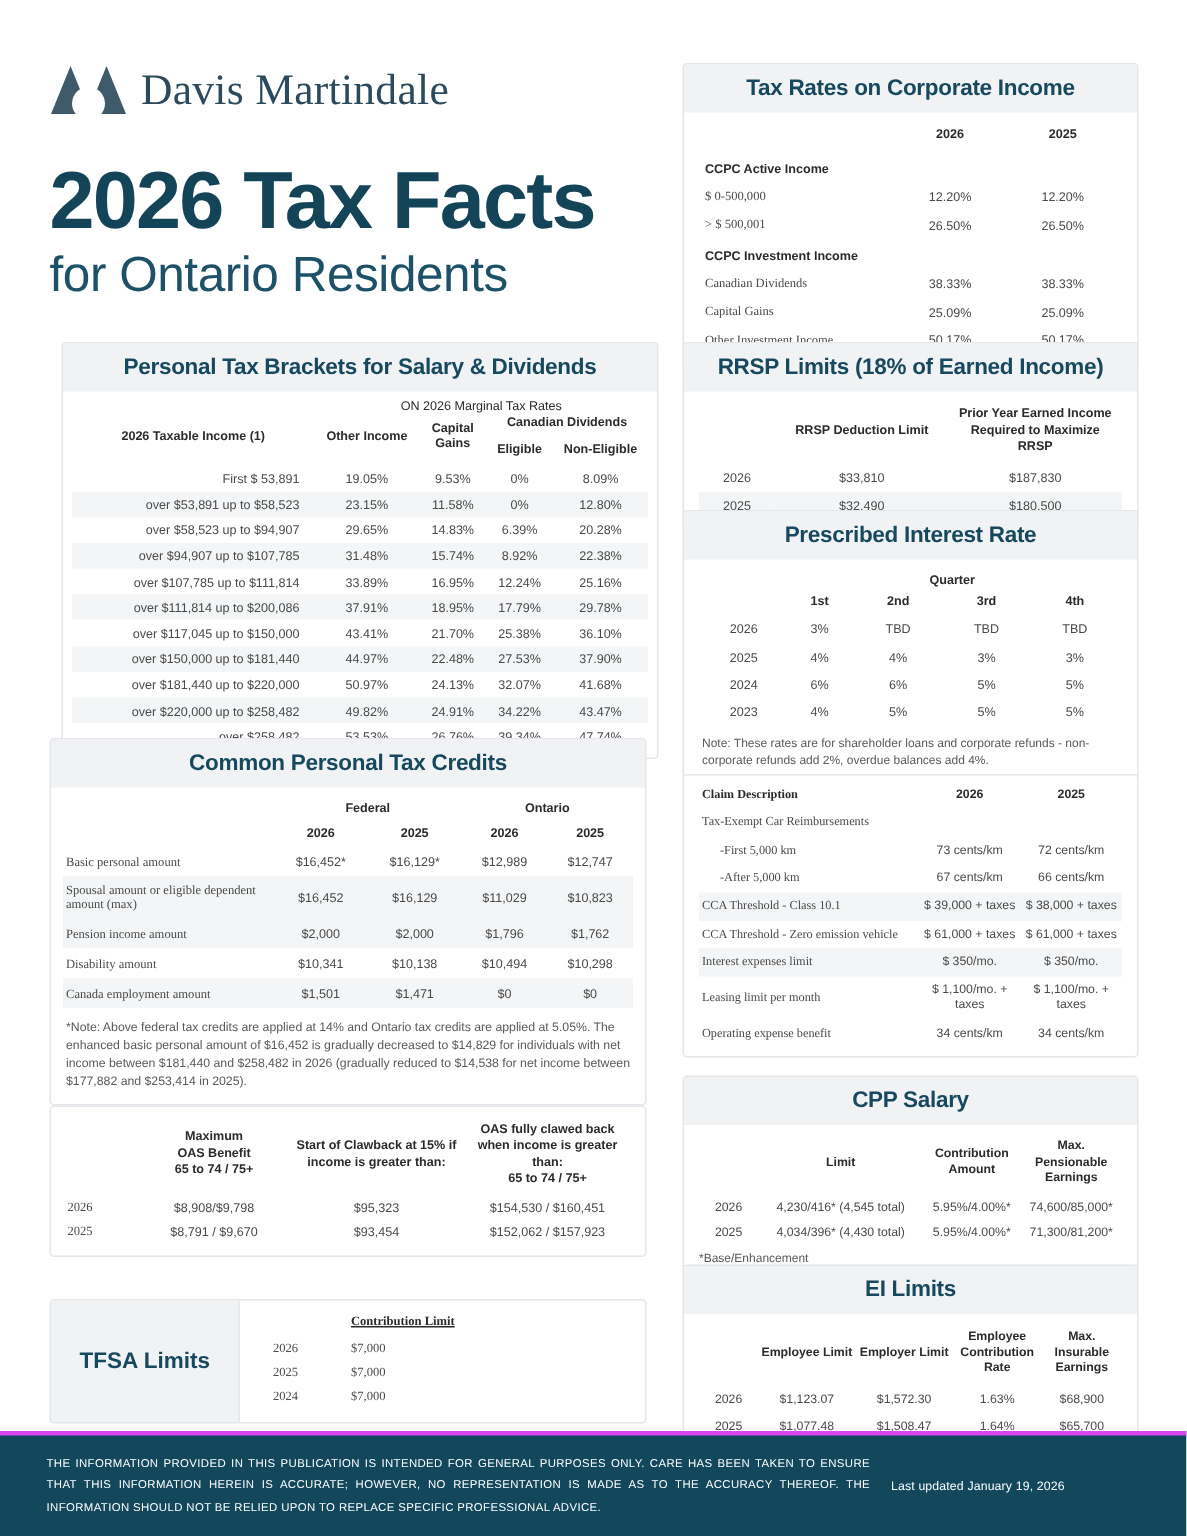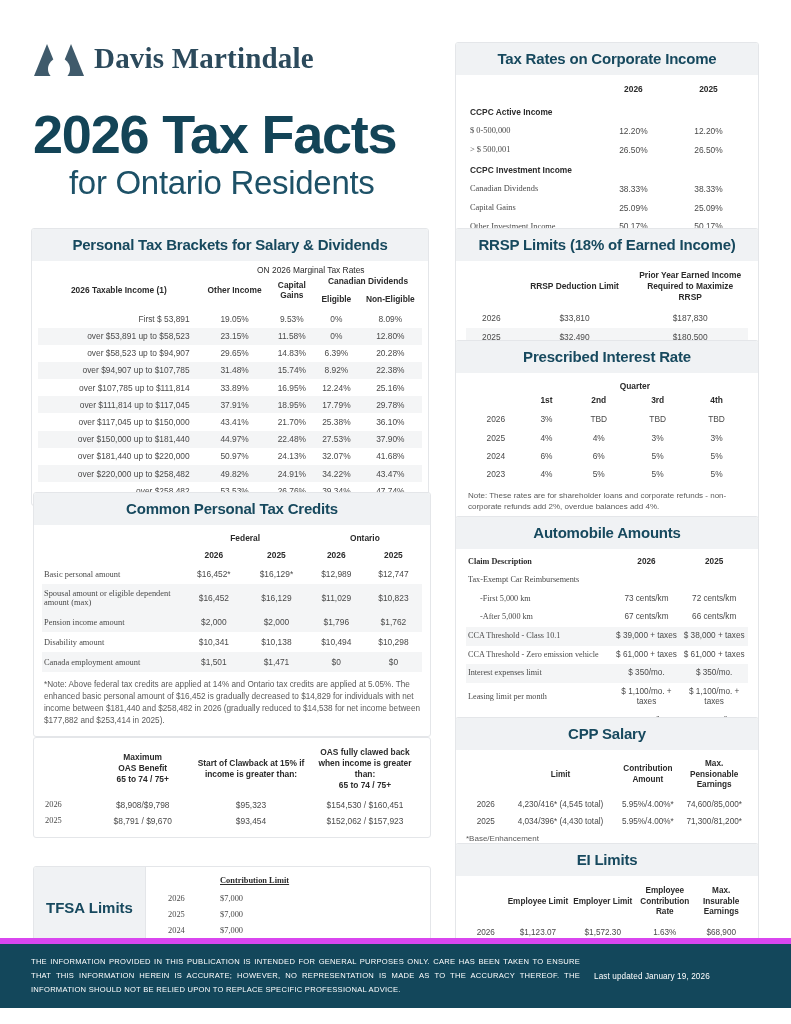--- a/index.html
+++ b/index.html
@@ -7,36 +7,35 @@
     width: 791px; height: 1024px;
     background: #ffffff;
     font-family: "Liberation Sans", sans-serif;
     color: #3c3c3c;
     overflow: hidden;
   }
   .page { position: relative; width: 791px; height: 1024px; background: #ffffff; }
 
   
   .header { position: absolute; left: 33px; top: 42px; width: 400px; }
-  .logo-row { display: flex; align-items: flex-start; gap: 9px; font-weight: bold; }
+  .logo-row { display: flex; align-items: center; gap: 9px; }
   .logo-mark { width: 52px; height: 36px; flex: none; }
   .logo-text {
     font-family: "Liberation Serif", serif;
     font-size: 29px; color: #2c4a5c; letter-spacing: .2px;
   }
   .big-title {
     margin-top: 28px;
     font-size: 54px; font-weight: bold; color: #134457;
     letter-spacing: -1.2px; line-height: 1.04;
   }
   .sub-title {
     margin-top: 2px;
     font-size: 33px; font-weight: normal; color: #1d5167;
     letter-spacing: -0.3px;
-    margin-left: 36px;
   }
 
   
   .card {
     position: absolute;
     background: #ffffff;
     border: 1px solid #e4e6e9;
     border-radius: 3px;
     overflow: hidden;
   }
@@ -50,21 +49,21 @@
   .card-body { padding: 7px 9px 8px; }
 
   table { width: 100%; border-collapse: collapse; }
   td, th { font-weight: normal; vertical-align: middle; }
   .ctr { text-align: center; }
   .rgt { text-align: right; }
   .lft { text-align: left; font-family: Liberation Serif, serif; }
   .zebra { background: #f4f5f6; }
 
   
-  #personal-brackets { left: 31px; top: 228px; width: 398px; }
+  #personal-brackets { left: 41px; top: 228px; width: 398px; }
   #personal-brackets .card-body { padding: 4px 6px 6px; }
   #personal-brackets table { font-size: 8.4px; color: #4a4a4a; }
   #personal-brackets .grp { font-size: 8.4px; font-weight: bold; color: #2b2b2b; padding: 5px 0 4px; }
   #personal-brackets .colhdr td { font-size: 8.4px; font-weight: bold; color: #2b2b2b; padding: 2px 0 6px; line-height: 1.15; }
   #personal-brackets tbody td { padding: 3.6px 3px; }
   #personal-brackets tbody td:first-child { padding-right: 10px; }
 
   
   #common-credits { left: 33px; top: 492px; width: 398px; }
   #common-credits .card-body { padding: 5px 8px 7px; }
@@ -80,21 +79,21 @@
   
   #oas-clawback { left: 33px; top: 737px; width: 398px; }
   #oas-clawback .card-body { padding: 5px 8px 8px; }
   #oas-clawback table { font-size: 8.4px; color: #4a4a4a; }
   #oas-clawback .colhdr td { font-weight: bold; color: #2b2b2b; line-height: 1.3; padding: 4px 3px 6px; }
   #oas-clawback tbody td { padding: 3px 3px; }
 
   
   #tfsa-limits { left: 33px; top: 866px; width: 398px; display: flex; }
   #tfsa-left {
-    width: 112px; background: #f0f2f4; border-right: 1px solid #e4e6e9;
+    width: 126px; background: #f0f2f4; border-right: 1px solid #e4e6e9;
     display: flex; align-items: center; justify-content: center;
     font-size: 15px; font-weight: bold; color: #17495e;
   }
   #tfsa-right { flex: 1; padding: 9px 10px 10px 22px; }
   #tfsa-right table { font-size: 8.4px; color: #4a4a4a; }
   #tfsa-right .colhdr td { font-weight: bold; color: #2b2b2b; text-decoration: underline; padding-bottom: 5px; }
   #tfsa-right tbody td { padding: 3.5px 0; }
   #tfsa-right td.yr { width: 52px; }
 
   
@@ -139,22 +138,22 @@
 
   
   #ei-limits { left: 455px; top: 843px; width: 304px; }
   #ei-limits .card-body { padding: 5px 10px 7px; }
   #ei-limits table { font-size: 8.2px; color: #4a4a4a; }
   #ei-limits .colhdr td { font-weight: bold; color: #2b2b2b; line-height: 1.3; padding: 5px 2px 6px; }
   #ei-limits tbody td { padding: 4.5px 2px; }
 
   
   #footer {
-    position: absolute; left: 0; bottom: 16px; width: 791px; height: 70px;
-    background: #13475b; border-top: 6px solid #d946ef;
+    position: absolute; left: 0; bottom: 0; width: 791px; height: 70px;
+    background: #13475b; border-top: 3px solid #d946ef;
     display: flex; align-items: center;
   }
   #footer-disclaimer {
     color: #ffffff; font-size: 7.6px; line-height: 1.85;
     letter-spacing: .25px; width: 580px; padding-left: 31px;
     text-align: justify;
   }
   #footer-updated {
     color: #ffffff; font-size: 8.2px; letter-spacing: .1px;
     padding-left: 14px;
@@ -232,21 +231,21 @@
               <td class="ctr">22.38%</td>
             </tr>
             <tr>
               <td class="rgt">over $107,785 up to $111,814</td>
               <td class="ctr">33.89%</td>
               <td class="ctr">16.95%</td>
               <td class="ctr">12.24%</td>
               <td class="ctr">25.16%</td>
             </tr>
             <tr class="zebra">
-              <td class="rgt">over $111,814 up to $117,045</td>
+              <td class="rgt">over $111,814 up to $200,086</td>
               <td class="ctr">37.91%</td>
               <td class="ctr">18.95%</td>
               <td class="ctr">17.79%</td>
               <td class="ctr">29.78%</td>
             </tr>
             <tr>
               <td class="rgt">over $117,045 up to $150,000</td>
               <td class="ctr">43.41%</td>
               <td class="ctr">21.70%</td>
               <td class="ctr">25.38%</td>
@@ -542,21 +541,20 @@
               <td class="ctr">5%</td>
               <td class="ctr">5%</td>
             </tr>
           </tbody>
       </table>
       <div class="pi-note">Note: These rates are for shareholder loans and corporate refunds - non-corporate refunds add 2%, overdue balances add 4%.</div>
     </div>
   </div>
 
   <div class="card" id="automobile-amounts">
-    <div class="card-head">Automobile Amounts</div>
     <div class="card-body">
       <table>
         <thead>
           <tr class="colhdr">
             <td class="lft" style="width:52%">Claim Description</td>
             <td class="ctr">2026</td>
             <td class="ctr">2025</td>
           </tr>
         </thead>
         <tbody>

